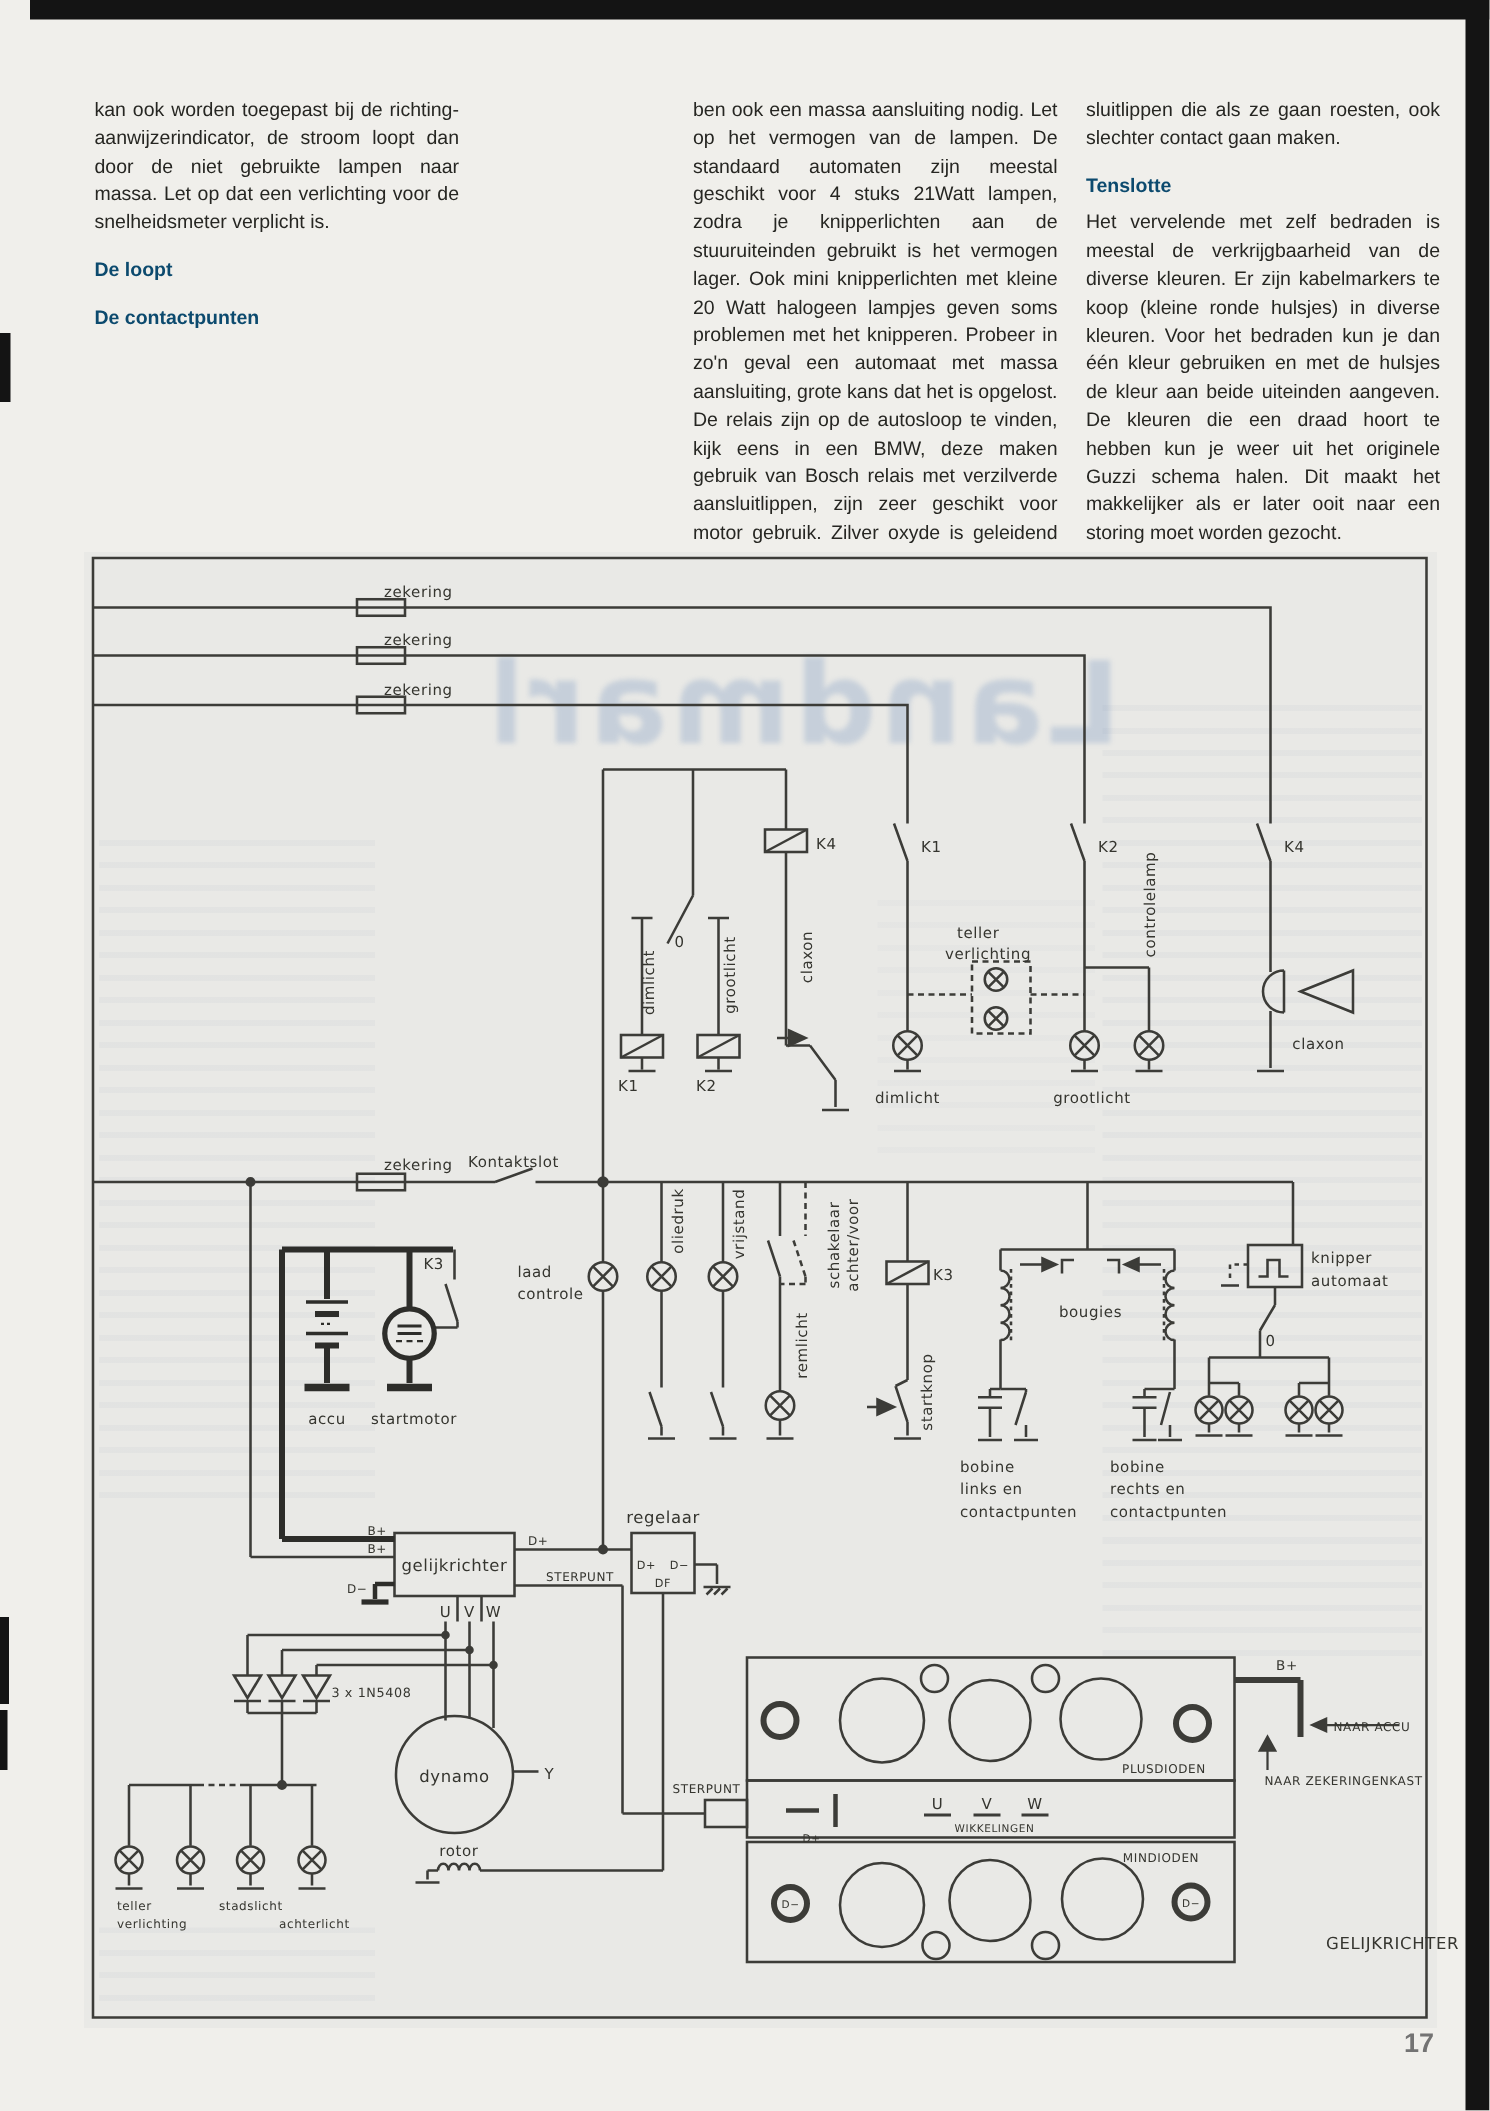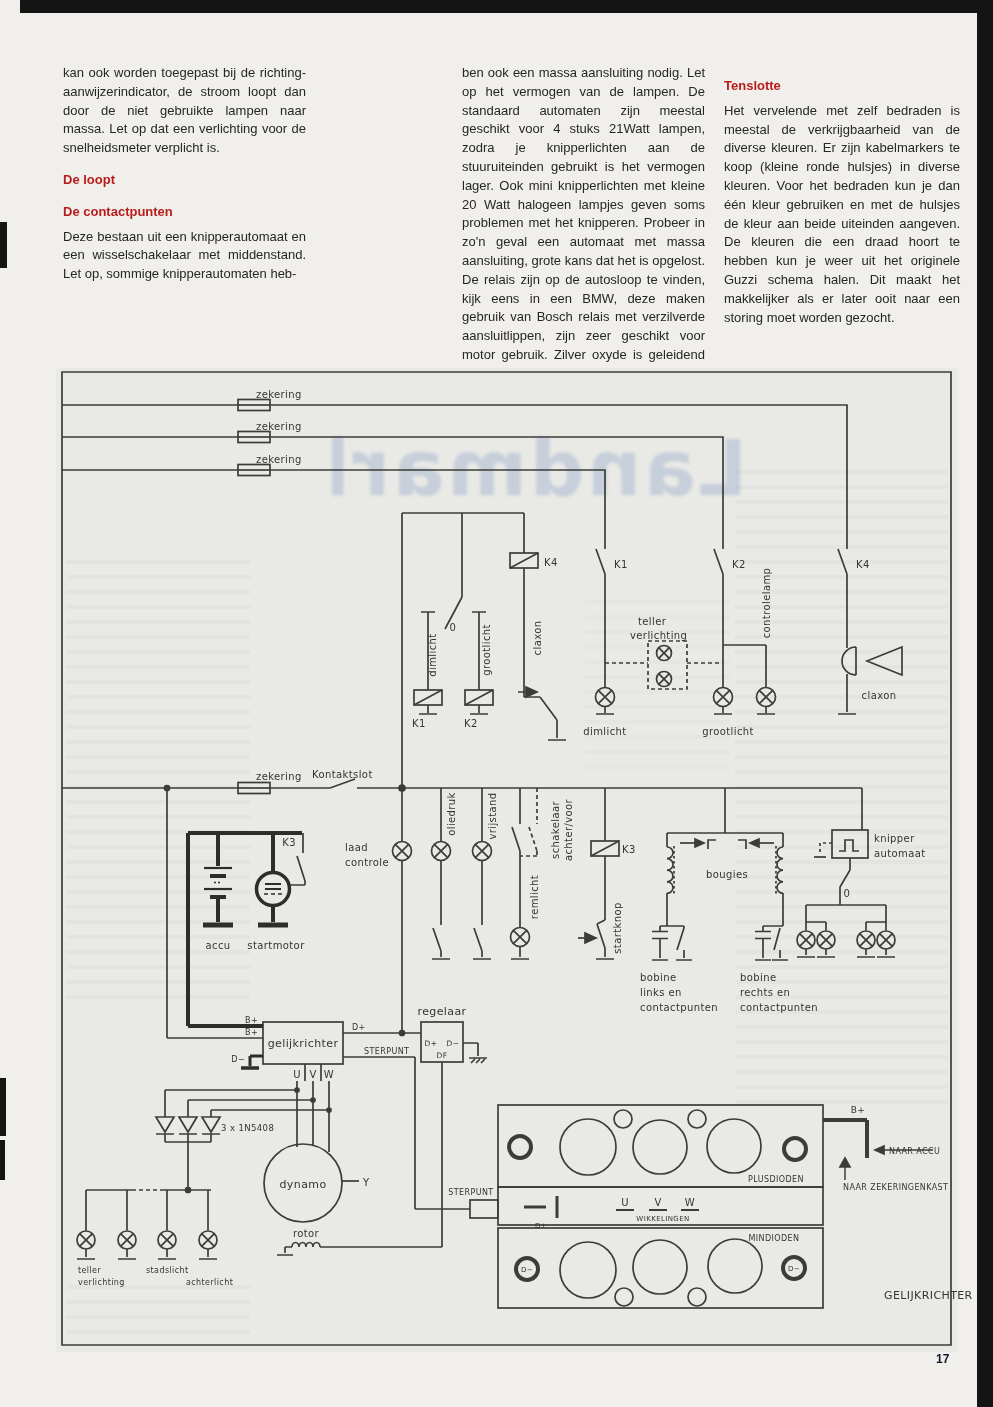--- a/index.html
+++ b/index.html
@@ -3,53 +3,53 @@
 <meta charset="utf-8">
 <style>
   html,body{margin:0;padding:0;}
   body{width:993px;height:1407px;position:relative;background:#f0efeb;overflow:hidden;
        font-family:"Liberation Sans",sans-serif;}
   .scan-bar{position:absolute;background:#141414;}
   .page-area{position:absolute;left:0;top:0;width:993px;height:1407px;}
   .col{position:absolute;top:64px;width:243px;font-size:13px;line-height:18.8px;
        text-align:justify;color:#262622;}
   .col p{margin:0;}
-  .col h3{font-size:13px;line-height:18.8px;margin:13px 0 6px 0;color:#b91c1c;}
+  .col h3{font-size:13px;line-height:18.8px;margin:13px 0 6px 0;color:#0c4a6e;}
   .diagram-bg{position:absolute;left:56px;top:368px;width:902px;height:984px;background:#e9e9e6;}
   .ghost-lines{position:absolute;opacity:.8;
       background:repeating-linear-gradient(180deg, rgba(122,136,164,.075) 0 4px, transparent 4px 15px);}
   .ghost-title{position:absolute;left:332px;top:424px;width:415px;height:130px;
       transform:scaleX(-1);color:rgba(120,148,192,.30);font-weight:bold;
       font-size:76px;letter-spacing:3px;filter:blur(1.6px);font-family:"DejaVu Sans",sans-serif;
       white-space:nowrap;overflow:hidden;}
   svg#schematic{position:absolute;left:0;top:0;}
   svg text{font-family:"DejaVu Sans",sans-serif;fill:#35352f;letter-spacing:.4px;}
-  .pageno{position:absolute;left:936px;top:1352px;font-weight:bold;font-size:12px;color:#0f172a;}
+  .pageno{position:absolute;left:936px;top:1352px;font-weight:bold;font-size:18px;color:#737373;}
 </style>
 </head>
 <body>
 
 <div class="page-area">
 
   <div class="scan-bar" style="left:20px;top:0;width:973px;height:13px;"></div>
   <div class="scan-bar" style="left:977px;top:0;width:16px;height:1407px;"></div>
   <div class="scan-bar" style="left:0;top:222px;width:7px;height:46px;"></div>
   <div class="scan-bar" style="left:0;top:1078px;width:6px;height:58px;"></div>
   <div class="scan-bar" style="left:0;top:1140px;width:5px;height:40px;"></div>
 
   <div class="col" style="left:63px;">
     <p>kan ook worden toegepast bij de richting­aanwijzerindicator, de stroom loopt dan door de niet gebruikte lampen naar massa. Let op dat een verlichting voor de snelheidsmeter verplicht is.</p>
     <h3>De loopt</h3>
     <h3>De contactpunten</h3>
-    <p>Deze bestaan uit een knipperautomaat en een wisselschakelaar met middenstand. Let op, sommige knipperautomaten heb-</p>
   </div>
   <div class="col" style="left:462px;">
     <p>ben ook een massa aansluiting nodig. Let op het vermogen van de lampen. De standaard automaten zijn meestal geschikt voor 4 stuks 21Watt lampen, zodra je knipperlichten aan de stuuruiteinden gebruikt is het vermogen lager. Ook mini knipperlichten met kleine 20 Watt halogeen lampjes geven soms problemen met het knipperen. Probeer in zo'n geval een automaat met massa aansluiting, grote kans dat het is opgelost. De relais zijn op de autosloop te vinden, kijk eens in een BMW, deze maken gebruik van Bosch relais met verzilverde aansluitlippen, zijn zeer geschikt voor motor gebruik. Zilver oxyde is geleidend en de standaard relais hebben messing aan-</p>
   </div>
   <div class="col" style="left:724px;width:236px;">
+    <p>sluitlippen die als ze gaan roesten, ook slechter contact gaan maken.</p>
     <h3>Tenslotte</h3>
     <p>Het vervelende met zelf bedraden is meestal de verkrijgbaarheid van de diverse kleuren. Er zijn kabelmarkers te koop (kleine ronde hulsjes) in diverse kleuren. Voor het bedraden kun je dan één kleur gebruiken en met de hulsjes de kleur aan beide uiteinden aangeven. De kleuren die een draad hoort te hebben kun je weer uit het originele Guzzi schema halen. Dit maakt het makkelijker als er later ooit naar een storing moet worden gezocht.</p>
   </div>
 
   <div class="diagram-bg"></div>
   <div class="ghost-title">Landmarks</div>
   <div class="ghost-lines" style="left:66px;top:560px;width:184px;height:440px;"></div>
   <div class="ghost-lines" style="left:735px;top:470px;width:213px;height:635px;"></div>
   <div class="ghost-lines" style="left:585px;top:600px;width:145px;height:180px;opacity:.5;"></div>
   <div class="ghost-lines" style="left:66px;top:1285px;width:184px;height:55px;"></div>

